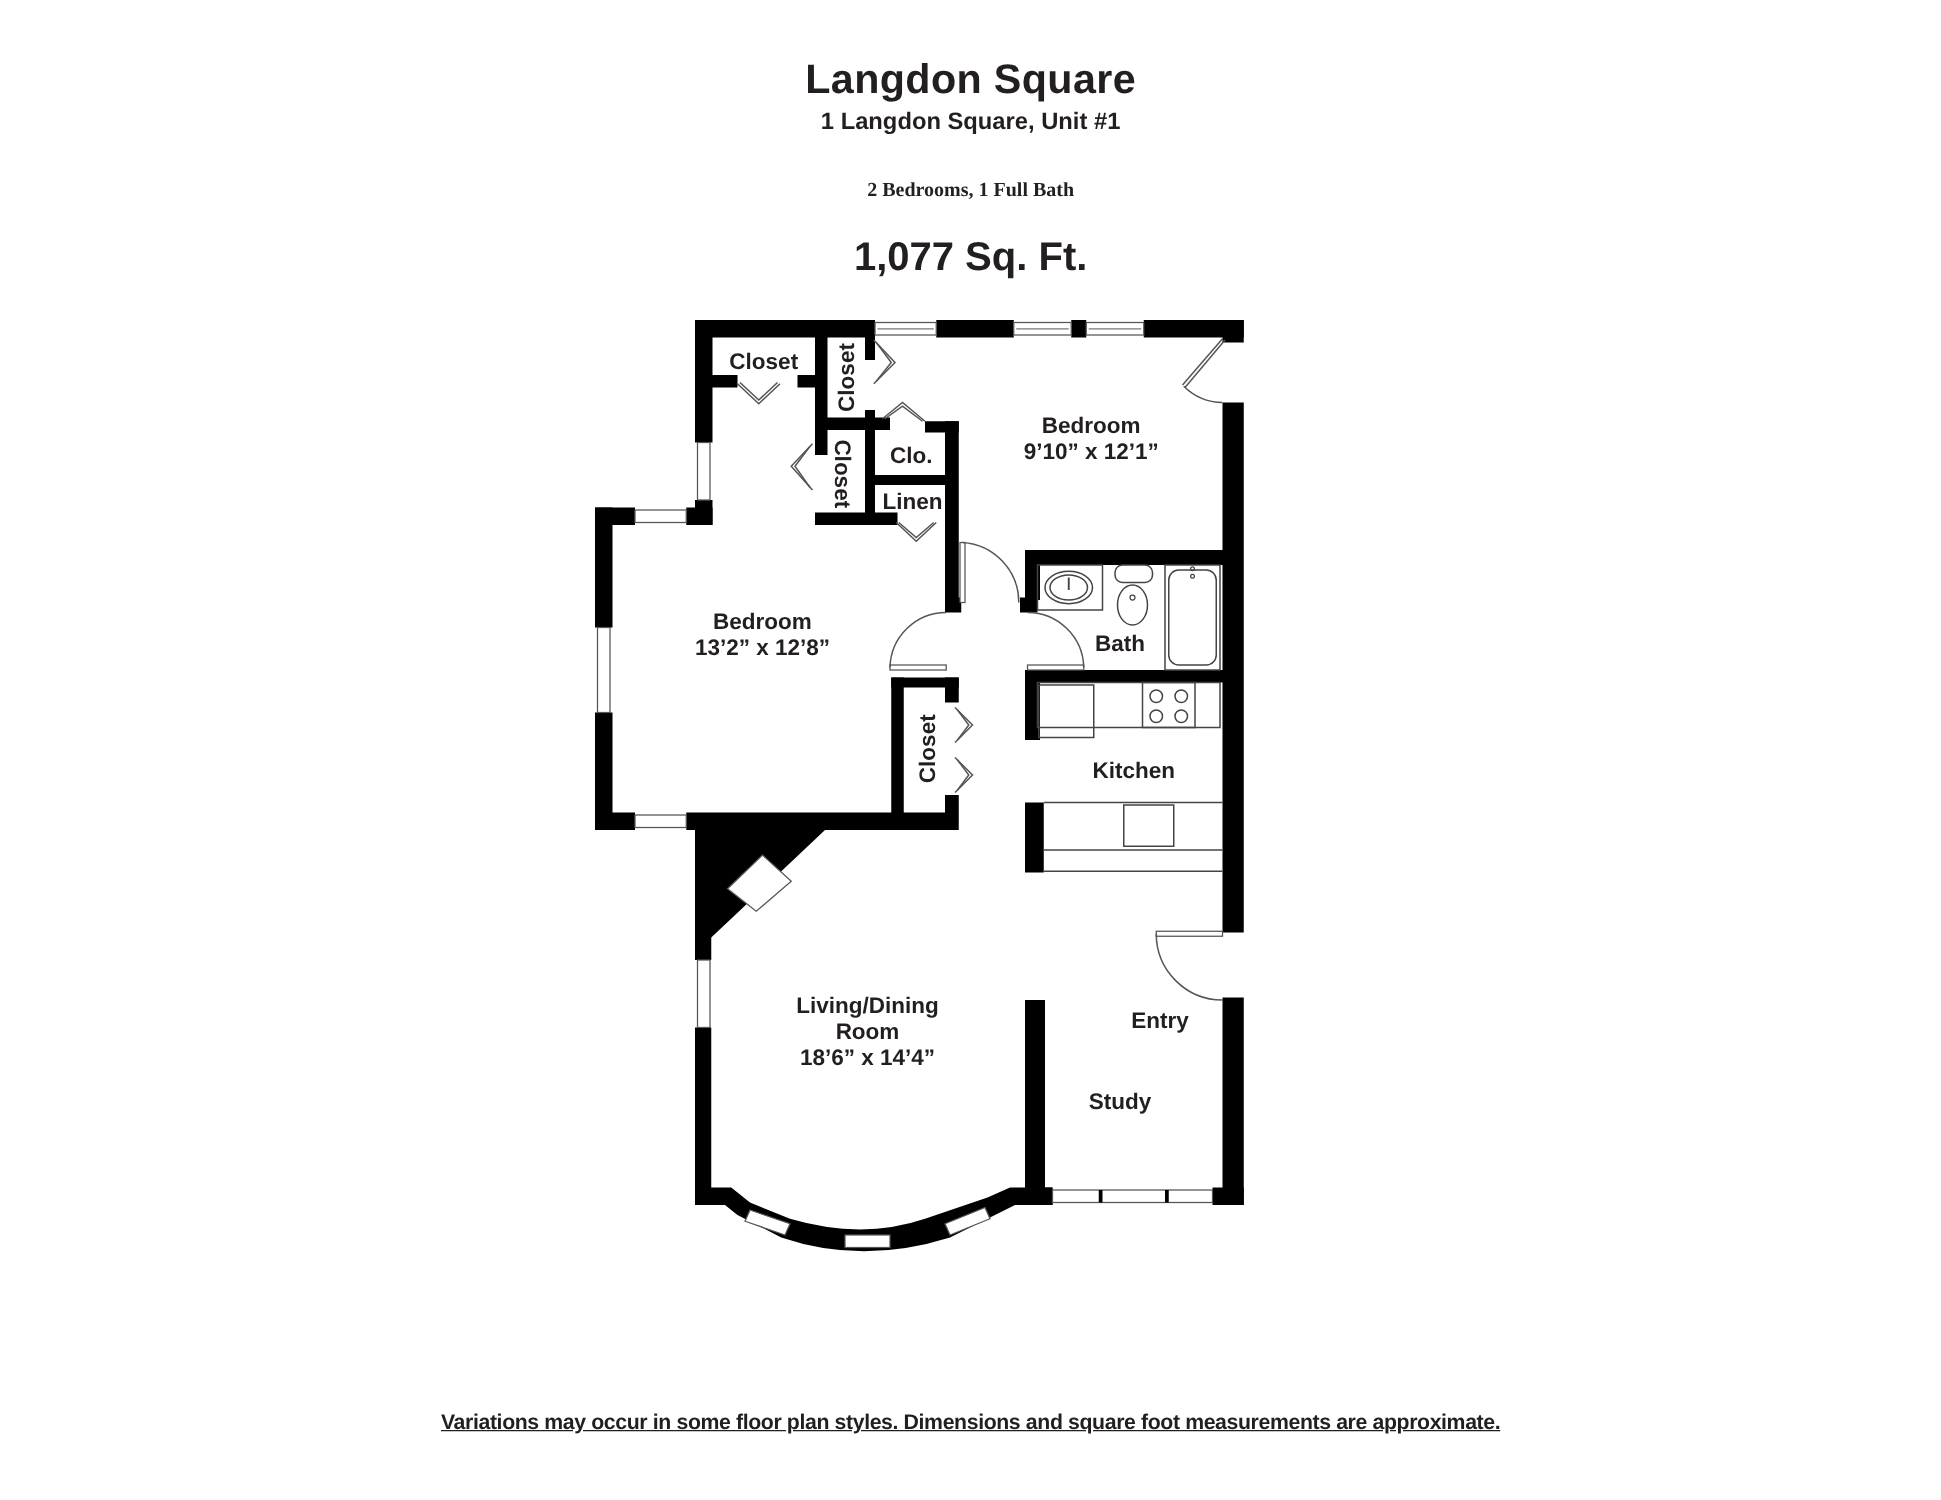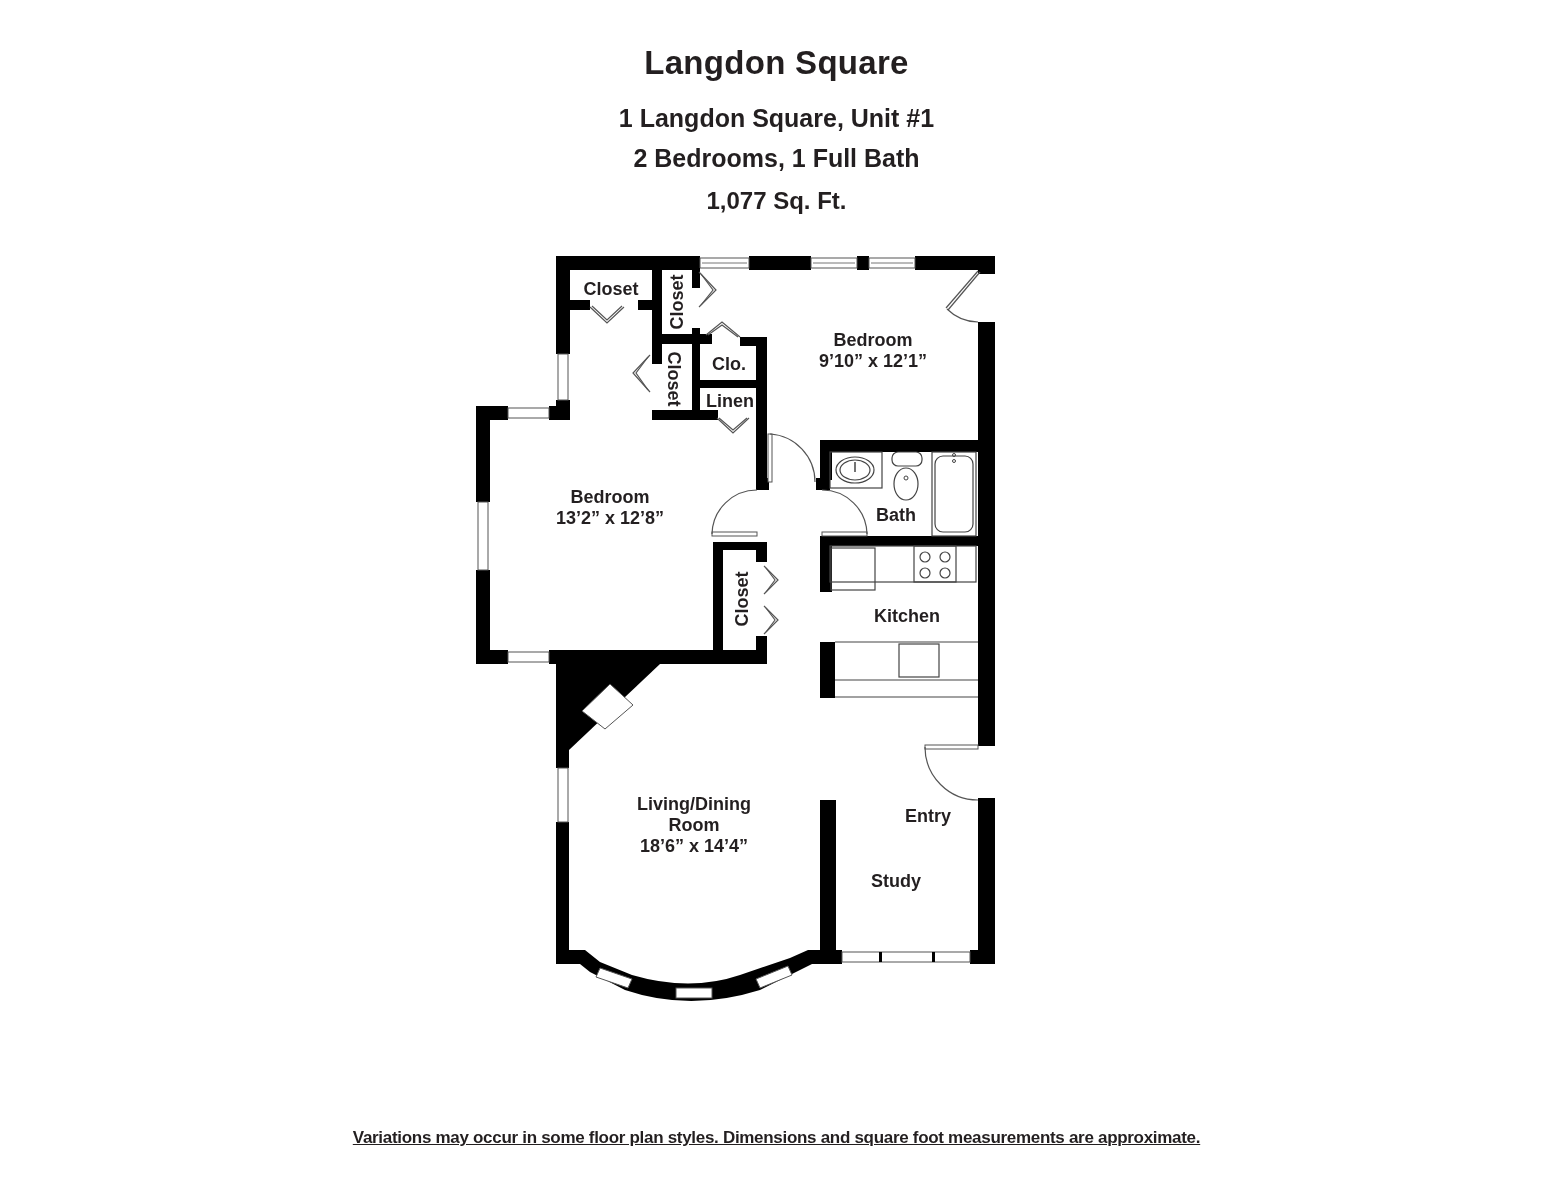--- a/index.html
+++ b/index.html
@@ -1,22 +1,22 @@
 <!DOCTYPE html>
 <html><head>
 <meta charset="utf-8">
 <style>
   html, body { margin: 0; padding: 0; background: #ffffff; }
   body { width: 1553px; height: 1200px; position: relative; overflow: hidden;
          font-family: "Liberation Sans", "DejaVu Sans", sans-serif; color: #231f20; }
   .header { position: absolute; left: 0; width: 1553px; text-align: center; font-weight: bold; }
   .title { top: 44px; font-size: 33px; letter-spacing: 0.3px; }
-  .address { top: 104px; font-size: 25px; }
-  .beds { top: 144px; font-size: 25px; }
-  .sqft { top: 187px; font-size: 24px; }
+  .address { top: 87px; font-size: 19px; }
+  .beds { top: 144px; font-size: 16px; font-family: Liberation Serif, serif; }
+  .sqft { top: 187px; font-size: 32px; }
   .disclaimer { position: absolute; top: 1128px; left: 0; width: 1553px; text-align: center;
                 font-size: 17px; font-weight: bold; letter-spacing: -0.3px; text-decoration: underline; }
   svg.plan { position: absolute; left: 0; top: 0; }
   .room-label { font-family: "Liberation Sans", "DejaVu Sans", sans-serif; font-weight: bold; fill: #231f20; }
   .wall { fill: #000; }
   .win { fill: #fff; stroke: #555; stroke-width: 1; }
   .thin { fill: none; stroke: #444; stroke-width: 1.2; }
   .door { fill: none; stroke: #555; stroke-width: 1.2; }
 </style>
 </head>

